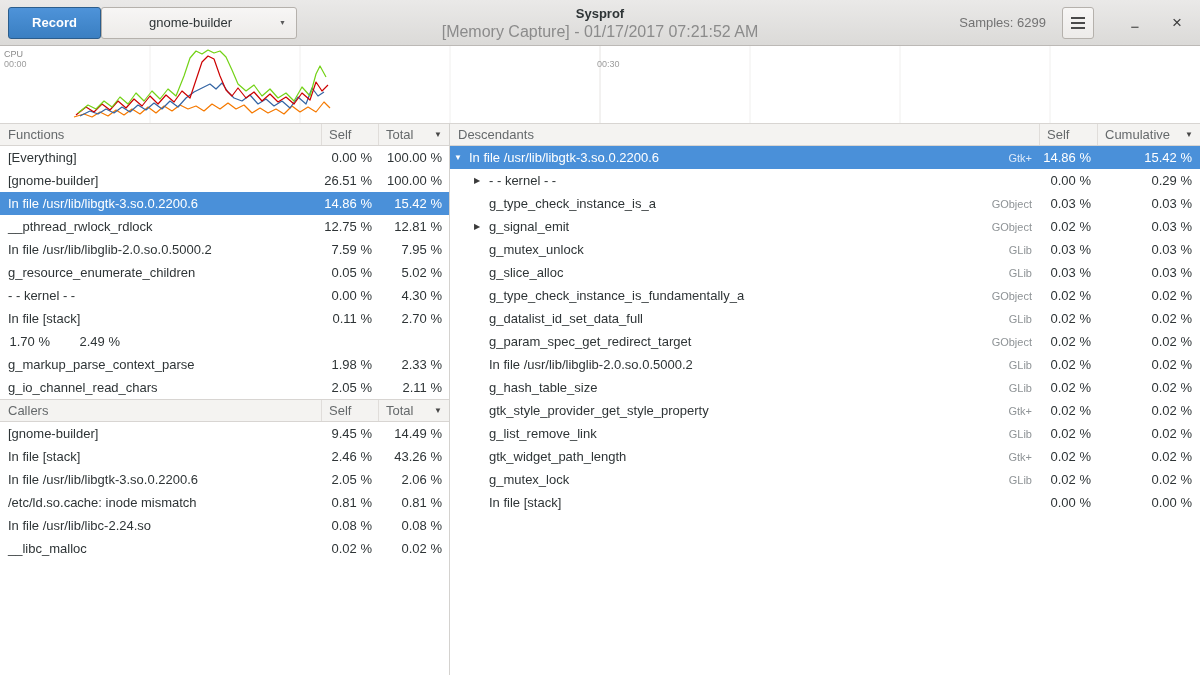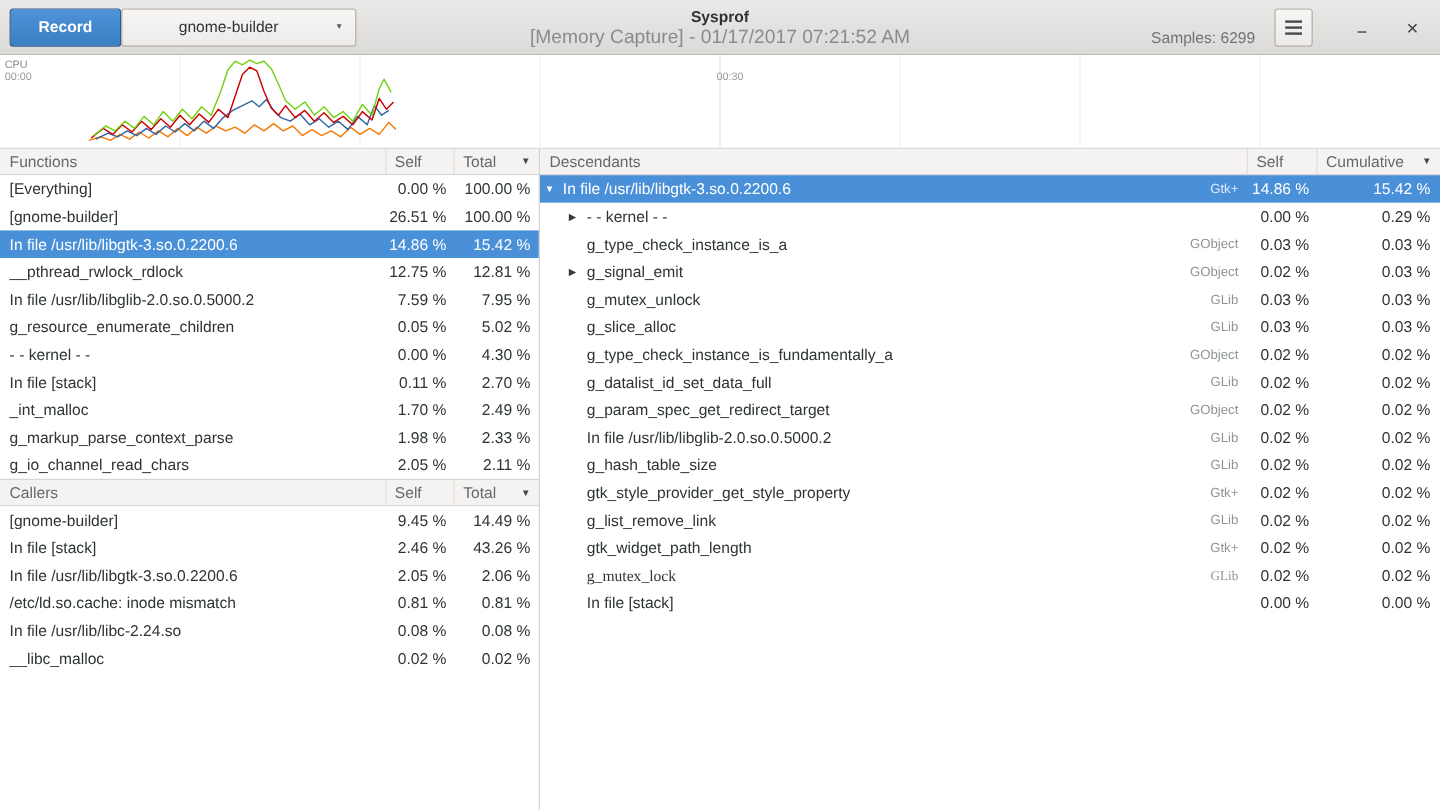--- a/index.html
+++ b/index.html
@@ -10,21 +10,21 @@
   
   .headerbar { height:46px; flex:none; background:linear-gradient(#eae9e8,#dbdad8); border-bottom:1px solid #bcb9b6; display:flex; align-items:center; padding:0 8px; position:relative; }
   .btn { height:32px; border:1px solid #b5b1ac; border-radius:3px; background:linear-gradient(#f7f6f5,#edebe9); font-family:inherit; font-size:13px; color:#2e3436; display:flex; align-items:center; justify-content:center; cursor:default; }
   .btn.record { width:93px; background:linear-gradient(#4e93d9,#3a7fc2); border-color:#2b5d8c; color:#fff; font-weight:bold; margin-right:0; }
   .btn.combo { width:196px; justify-content:space-between; padding:0 10px 0 0; }
   .combo-label { flex:1; text-align:center; }
   .combo-arrow { font-size:7px; color:#5a5a5a; }
   .title-block { position:absolute; left:50%; top:6px; transform:translateX(-50%); text-align:center; line-height:1.25; }
   .title { font-weight:bold; font-size:13px; color:#2e3436; }
   .subtitle { font-size:16px; color:#8b8b8b; }
-  .right-cluster { margin-left:auto; display:flex; align-items:flex-end; }
+  .right-cluster { margin-left:auto; display:flex; align-items:center; }
   .samples { color:#737373; margin-right:16px; }
   .btn.menu { width:32px; margin-right:26px; }
   .hamburger { width:14px; height:2px; background:#4a4a4a; box-shadow:0 5px 0 #4a4a4a, 0 10px 0 #4a4a4a; margin-top:-10px; }
   .wbtn { width:30px; height:30px; border:none; background:transparent; font-family:inherit; font-size:15px; color:#3c3c3c; display:flex; align-items:center; justify-content:center; cursor:default; }
   .wbtn.min span { margin-top:8px; }
   .wbtn.close { font-size:17px; margin-left:12px; }
 
   
   .graph { height:77px; flex:none; position:relative; background:#fff; }
   .graph svg { display:block; }
@@ -160,21 +160,20 @@
             <span class="cname">- - kernel - -</span>
             <span class="num cself">0.00 %</span>
             <span class="num ctotal">4.30 %</span>
           </div>
           <div class="trow">
             <span class="cname">In file [stack]</span>
             <span class="num cself">0.11 %</span>
             <span class="num ctotal">2.70 %</span>
           </div>
           <div class="trow">
-            <span class="cname">_int_malloc</span>
             <span class="num cself">1.70 %</span>
             <span class="num ctotal">2.49 %</span>
           </div>
           <div class="trow">
             <span class="cname">g_markup_parse_context_parse</span>
             <span class="num cself">1.98 %</span>
             <span class="num ctotal">2.33 %</span>
           </div>
           <div class="trow">
             <span class="cname">g_io_channel_read_chars</span>
@@ -361,21 +360,21 @@
           <div class="trow">
             <span class="dname" style="padding-left: 24px;">
               <span class="expander"></span>
               <span class="dlabel">gtk_widget_path_length</span>
               <span class="category">Gtk+</span>
             </span>
             <span class="num dself">0.02 %</span>
             <span class="num dcum">0.02 %</span>
           </div>
           <div class="trow">
-            <span class="dname" style="padding-left: 24px; font-family: Liberation Serif, serif;">
+            <span class="dname" style="padding-left: 24px;">
               <span class="expander"></span>
               <span class="dlabel">g_mutex_lock</span>
               <span class="category">GLib</span>
             </span>
             <span class="num dself">0.02 %</span>
             <span class="num dcum">0.02 %</span>
           </div>
           <div class="trow">
             <span class="dname" style="padding-left: 24px;">
               <span class="expander"></span>

